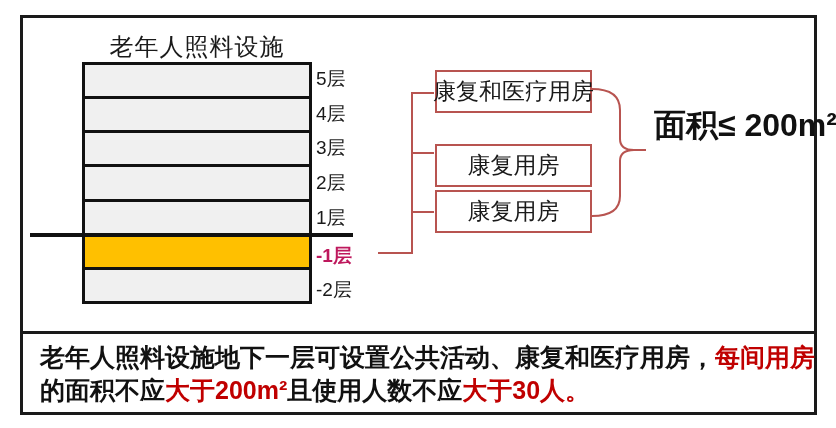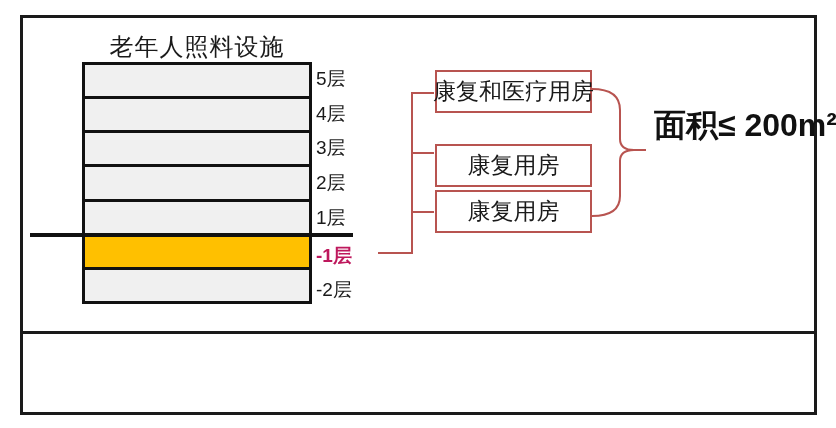--- a/index.html
+++ b/index.html
@@ -162,14 +162,22 @@
   <div class="room-box r1">康复和医疗用房</div>
   <div class="room-box r2">康复用房</div>
   <div class="room-box r3">康复用房</div>
 
   <div class="limits">
     <div>面积≤ 200m²</div>
   </div>
 
   <div class="divider"></div>
 
+  <div class="note">
+    <div class="note-line">
+      <span>老年人照料设施地下一层可设置公共活动、康复和医疗用房，</span><span class="red">每间用房</span>
+    </div>
+    <div class="note-line">
+      <span>的面积不应</span><span class="red">大于200m²</span><span>且使用人数不应</span><span class="red">大于30人。</span>
+    </div>
+  </div>
 
 </div>
 
 </body></html>

